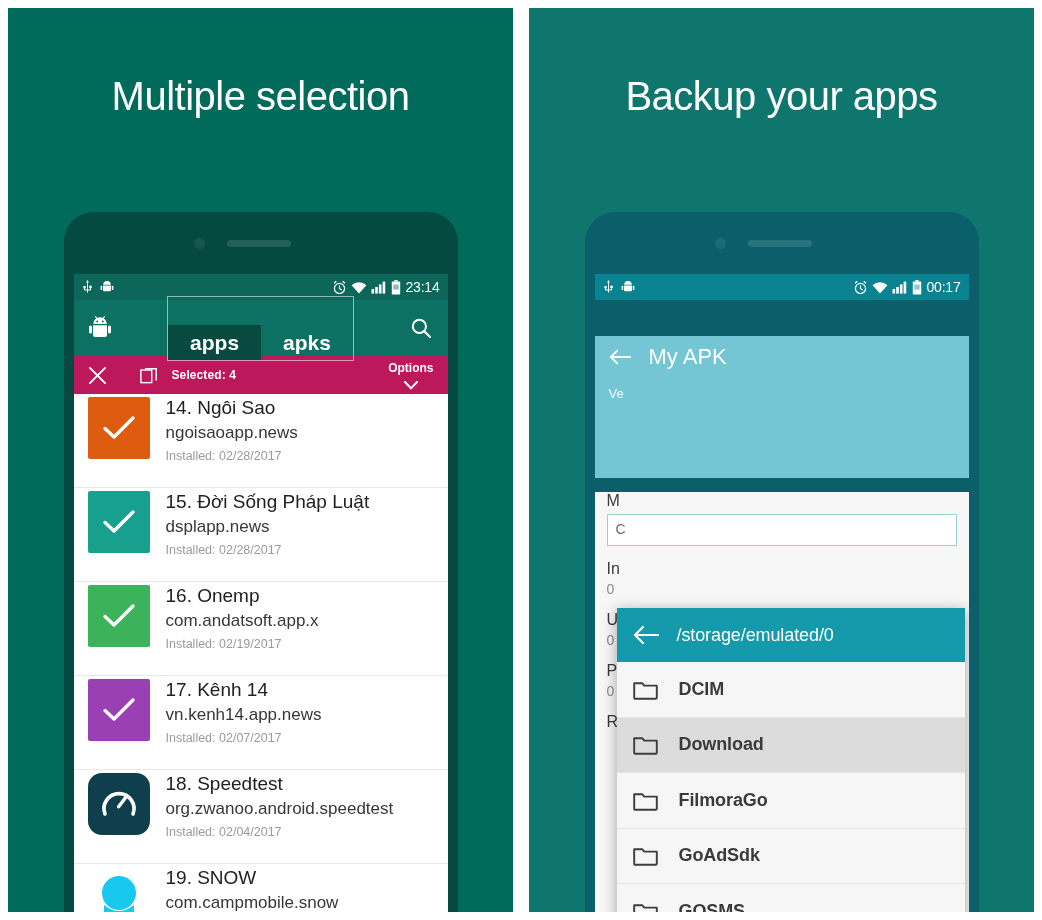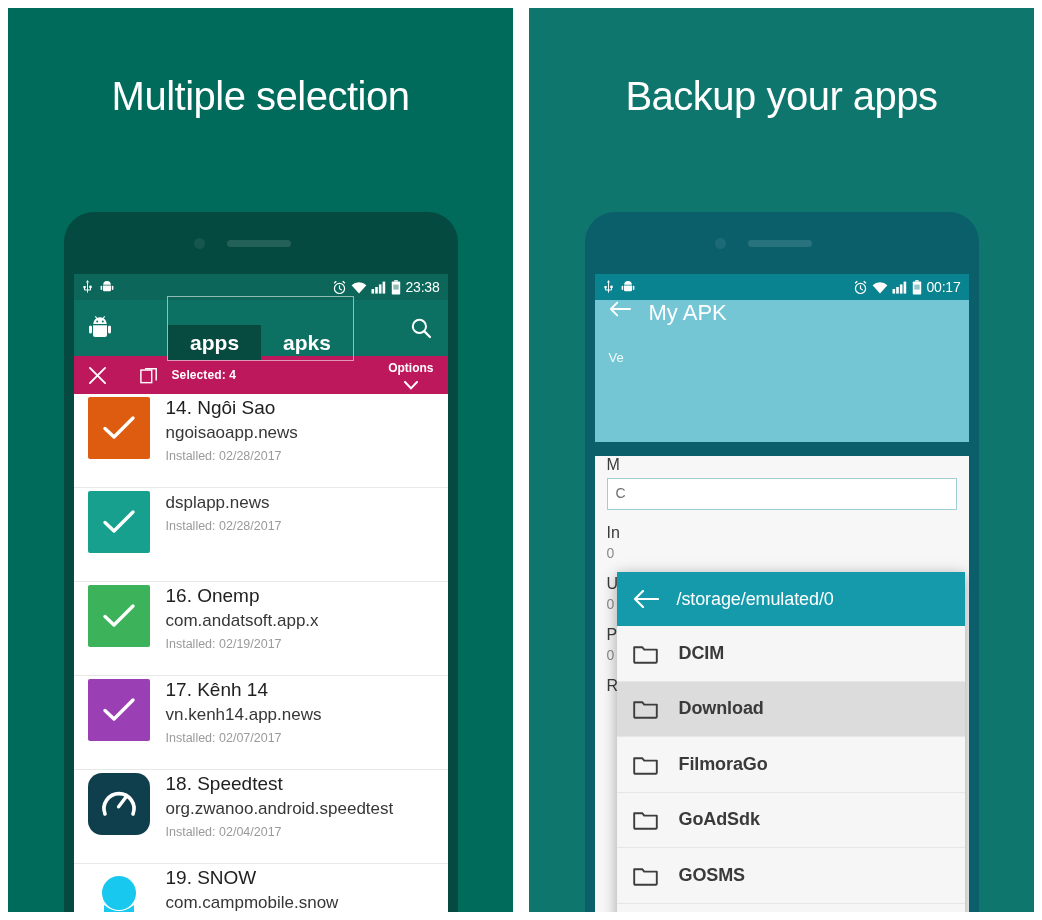--- a/index.html
+++ b/index.html
@@ -200,23 +200,24 @@
     color: #9a9a9a;
     margin-top: 4px;
     white-space: nowrap;
   }
 
   
   .r-appbar {
     height: 42px;
     background: #74c6d4;
     display: flex;
-    align-items: flex-start;
+    align-items: center;
     padding: 0 14px;
     color: #ffffff;
+    margin-top: 36px;
   }
   .r-back { width: 22px; height: 18px; }
   .r-title {
     margin-left: 18px;
     font-size: 22px;
     color: #ffffff;
   }
   .r-body {
     position: relative;
     background: #f7f7f7;
@@ -349,21 +350,21 @@
                 <rect x="0.5" y="8" width="2.6" height="4.6" fill="#fff"></rect>
                 <rect x="4.2" y="6" width="2.6" height="6.6" fill="#fff"></rect>
                 <rect x="7.9" y="3.4" width="2.6" height="9.2" fill="#fff"></rect>
                 <rect x="11.6" y="0.6" width="2.6" height="12" fill="#fff"></rect>
               </svg>
               <svg class="sb-icon" width="10" height="15" viewBox="0 0 10 15">
                 <rect x="3.2" y="0.2" width="3.6" height="1.4" fill="#fff"></rect>
                 <rect x="0.8" y="1.5" width="8.4" height="13" rx="0.8" fill="#fff"></rect>
                 <rect x="2.3" y="4.6" width="5.4" height="5" fill="#0c665a" opacity="0.45"></rect>
               </svg>
-              <span class="sb-time">23:38</span>
+              <span class="sb-time">23:14</span>
             </span>
           </div>
 
           <div class="appbar">
             <svg class="droid-logo" viewBox="0 0 24 26">
               <path d="M5 10.2h14v9.8a2 2 0 0 1-2 2H7a2 2 0 0 1-2-2v-9.8z" fill="#fff"></path>
               <path d="M5.2 9a6.8 6.8 0 0 1 13.6 0z" fill="#fff"></path>
               <circle cx="9.2" cy="6.4" r="1" fill="#0c7163"></circle>
               <circle cx="14.8" cy="6.4" r="1" fill="#0c7163"></circle>
               <rect x="1" y="10.4" width="3" height="8" rx="1.5" fill="#fff"></rect>
@@ -414,20 +415,21 @@
               </div>
             </div>
 
             <div class="app-row">
               <div class="app-ico" style="background:#17a08d">
                 <svg class="check" viewBox="0 0 34 26">
                   <path d="M3 13.5 L12 22 L31 3" stroke="#fff" stroke-width="3.4" fill="none" stroke-linecap="round" stroke-linejoin="round"></path>
                 </svg>
               </div>
               <div class="app-meta">
+                <div class="app-name">15. Đời Sống Pháp Luật</div>
                 <div class="app-pkg">dsplapp.news</div>
                 <div class="app-inst">Installed: 02/28/2017</div>
               </div>
             </div>
 
             <div class="app-row">
               <div class="app-ico" style="background:#3cb35b">
                 <svg class="check" viewBox="0 0 34 26">
                   <path d="M3 13.5 L12 22 L31 3" stroke="#fff" stroke-width="3.4" fill="none" stroke-linecap="round" stroke-linejoin="round"></path>
                 </svg>

